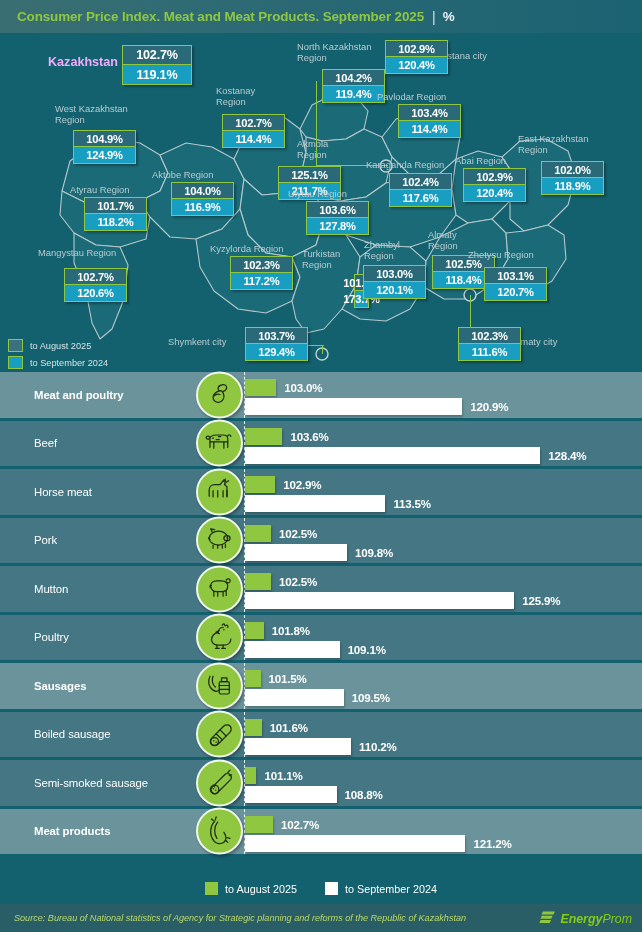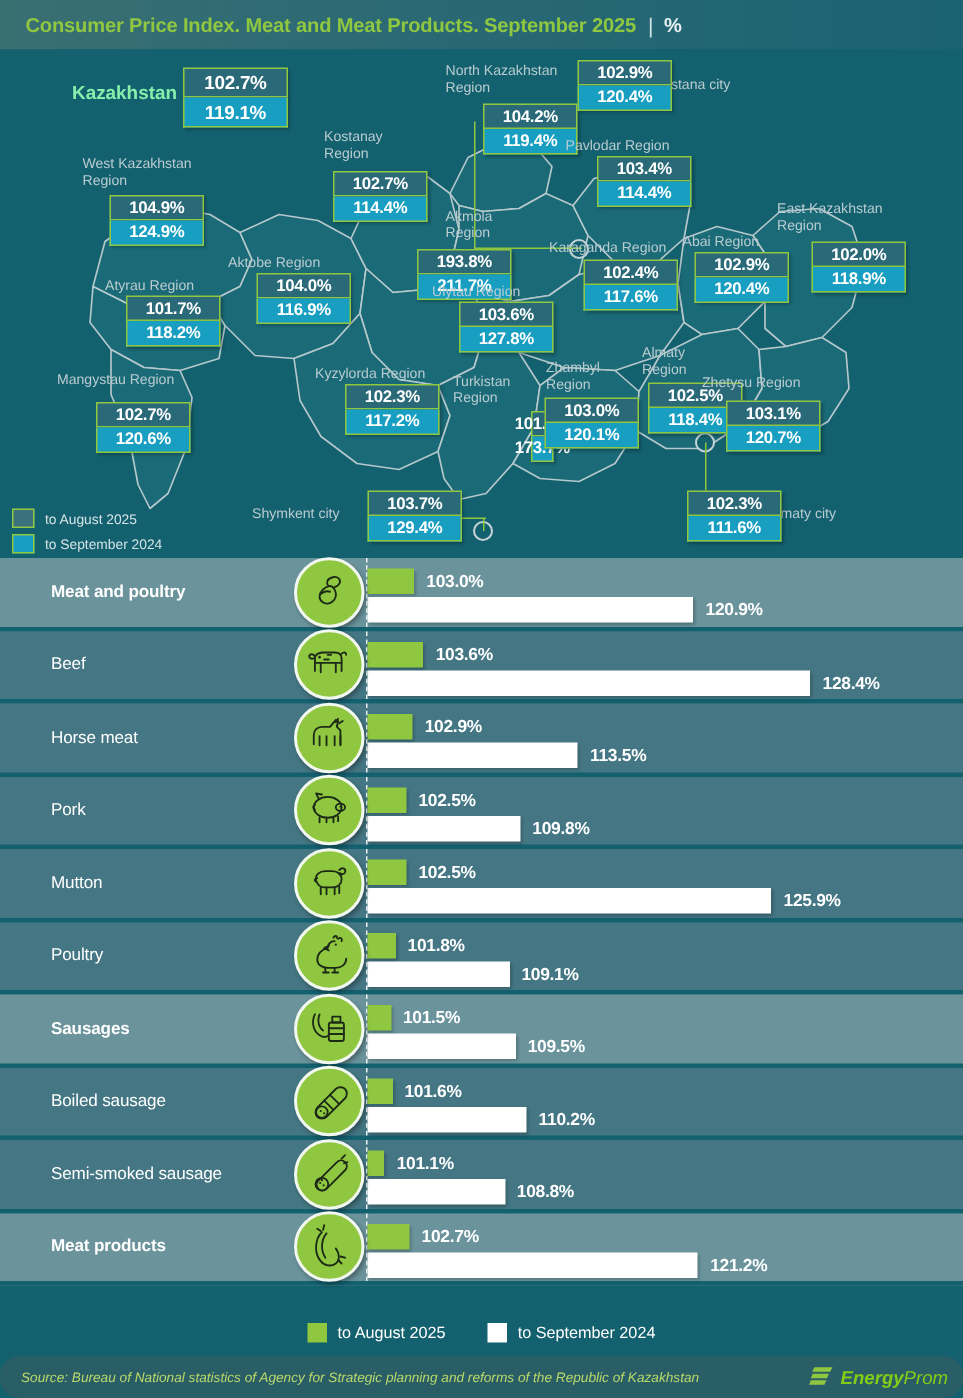--- a/index.html
+++ b/index.html
@@ -68,21 +68,21 @@
     letter-spacing: -0.2px;
     box-shadow: 1.5px 1.5px 2px rgba(0,0,0,0.28);
   }
   .vbox .v1 { background: #2a6a78; }
   .vbox .v2 { background: #179ec0; border-top: none; }
   .vbox.kz { width: 70px; }
   .vbox.kz .v1, .vbox.kz .v2 { height: 20px; font-size: 12.6px; }
 
   .kz-name {
     position: absolute;
-    color: #86efac; font-size: 12.6px; font-weight: bold;
+    color: #f0abfc; font-size: 12.6px; font-weight: bold;
   }
   .leader {
     position: absolute; background: #8fc740;
   }
   .leader.v { width: 1.4px; }
   .leader.h { height: 1.4px; }
 
   
   .map-legend {
     position: absolute; left: 8px; top: 305px;
@@ -170,21 +170,21 @@
   .bl-sw { width: 13px; height: 13px; margin-right: 7px; }
   .bl-sw.green { background: #8fc740; }
   .bl-sw.white { background: #ffffff; }
   .bl-text { font-size: 10.8px; color: #ffffff; }
 
   
   .footer {
     position: absolute; left: 0; top: 904px;
     width: 642px; height: 28px;
     background: #2a5e66;
-    display: flex; align-items: center; border-radius: 13px;
+    display: flex; align-items: center;
   }
   .src-text {
     font-size: 9.1px; font-style: italic; color: #b9d86a;
     padding-left: 14px; white-space: nowrap;
   }
   .brand {
     position: absolute; right: 10px; top: 50%;
     transform: translateY(-50%);
     display: flex; align-items: center;
   }
@@ -298,21 +298,21 @@
     <div class="rlabel" style="left:297px; top:8px; width:100px;">North Kazakhstan
 Region</div>
     <div class="vbox" style="left:322px; top:36px;">
       <div class="v1">104.2%</div>
       <div class="v2">119.4%</div>
     </div>
 
     <div class="rlabel" style="left:297px; top:105px; width:68px;">Akmola
 Region</div>
     <div class="vbox" style="left:278px; top:133px;">
-      <div class="v1">193.8%</div>
+      <div class="v1">125.1%</div>
       <div class="v2">211.7%</div>
     </div>
 
     <div class="rlabel" style="left:441px; top:17px; width:70px; text-align:left;">Astana city</div>
     <div class="vbox" style="left:385px; top:7px;">
       <div class="v1">102.9%</div>
       <div class="v2">120.4%</div>
     </div>
 
     <div class="rlabel" style="left:377px; top:58px; width:106px;">Pavlodar Region</div>

